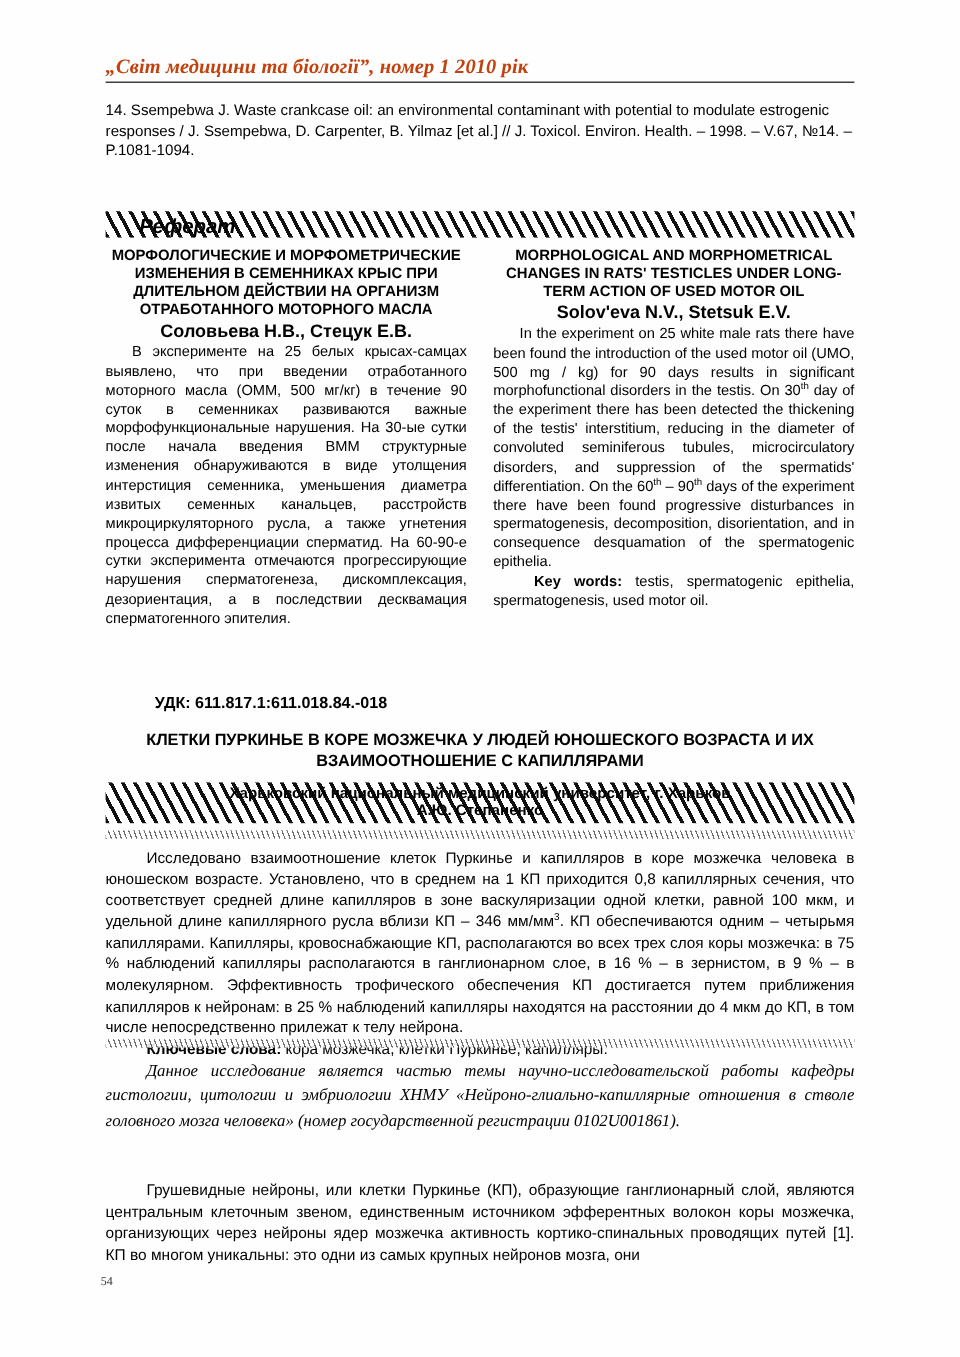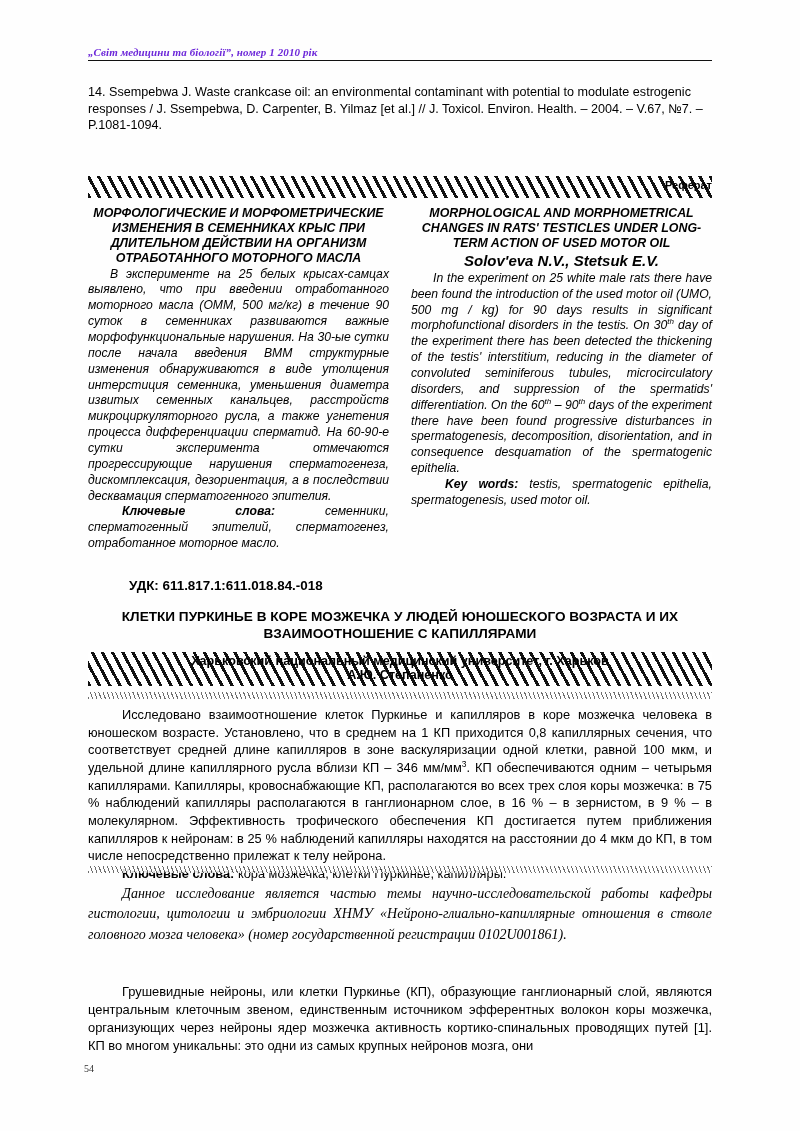--- a/index.html
+++ b/index.html
@@ -27,24 +27,24 @@
   .running-head {
     position: absolute;
     left: 88px;
     top: 46px;
     width: 624px;
   }
   .running-head .rh-text {
     font-family: "Liberation Serif", serif;
     font-style: italic;
     font-weight: bold;
-    font-size: 11px;
+    font-size: 17px;
     letter-spacing: 0.1px;
     white-space: nowrap;
-    color: #6d28d9;
+    color: #c2410c;
   }
   .running-head .rh-rule {
     margin-top: 2px;
     border-top: 1.6px solid #111;
     width: 624px;
   }
 
   
   .ref-list {
     position: absolute;
@@ -77,25 +77,26 @@
     line-height: 1.12;
     mix-blend-mode: multiply;
   }
   #referat-banner {
     left: 88px;
     top: 176px;
     width: 624px;
     height: 22px;
   }
   #referat-banner .banner-text {
-    text-align: right;
+    text-align: left;
     padding-left: 28px;
-    font-size: 11px;
+    font-size: 17px;
     padding-top: 3px;
     box-sizing: border-box;
+    font-style: italic;
   }
   #author-banner {
     left: 88px;
     top: 652px;
     width: 624px;
     height: 34px;
     padding-top: 2px;
     box-sizing: border-box;
   }
   #author-banner .banner-text {
@@ -103,21 +104,20 @@
   }
 
   
   .abstract-cols {
     position: absolute;
     left: 88px;
     top: 206px;
     width: 624px;
     display: flex;
     gap: 22px;
-    font-style: italic;
   }
   .abs-col {
     width: 301px;
     font-size: 12.2px;
     line-height: 1.30;
   }
   .abs-title {
     font-weight: bold;
     text-align: center;
     font-size: 12.4px;
@@ -234,33 +234,33 @@
 <body>
 
 <div class="page">
 
   <div class="running-head">
     <div class="rh-text">„Світ медицини та біології”, номер 1 2010 рік</div>
     <div class="rh-rule"></div>
   </div>
 
   <div class="ref-list">
-    <p>14. Ssempebwa J. Waste crankcase oil: an environmental contaminant with potential to modulate estrogenic responses /  J. Ssempebwa,  D. Carpenter, B. Yilmaz [et al.] // J. Toxicol. Environ. Health. – 2004. – V.67, №7. – P.1081-1094.</p>
+    <p>14. Ssempebwa J. Waste crankcase oil: an environmental contaminant with potential to modulate estrogenic responses /  J. Ssempebwa,  D. Carpenter, B. Yilmaz [et al.] // J. Toxicol. Environ. Health. – 1998. – V.67, №14. – P.1081-1094.</p>
   </div>
 
   <div class="hatch-banner" id="referat-banner">
     <div class="banner-text">Реферат</div>
   </div>
 
   <div class="abstract-cols">
 
     <div class="abs-col">
       <p class="abs-title">МОРФОЛОГИЧЕСКИЕ И МОРФОМЕТРИЧЕСКИЕ ИЗМЕНЕНИЯ  В СЕМЕННИКАХ КРЫС ПРИ ДЛИТЕЛЬНОМ ДЕЙСТВИИ НА ОРГАНИЗМ ОТРАБОТАННОГО МОТОРНОГО МАСЛА</p>
+      <p class="abs-authors">Соловьева  Н.В.,  Стецук Е.В.</p>
       <p class="abs-body">В эксперименте на 25 белых крысах-самцах выявлено, что при введении отработанного моторного масла (ОММ, 500 мг/кг) в течение 90 суток в семенниках развиваются важные морфофункциональные нарушения. На 30-ые сутки после начала введения ВММ структурные изменения обнаруживаются в виде утолщения интерстиция семенника, уменьшения диаметра извитых семенных канальцев, расстройств микроциркуляторного русла, а также угнетения процесса дифференциации сперматид. На 60-90-е сутки эксперимента отмечаются прогрессирующие нарушения сперматогенеза, дискомплексация, дезориентация, а в последствии десквамация сперматогенного эпителия.</p>
-      <p class="abs-keywords"><span class="kw-label">Ключевые слова:</span><span> семенники, сперматогенный эпителий, сперматогенез, отработанное моторное масло.</span></p>
     </div>
 
     <div class="abs-col">
       <p class="abs-title">MORPHOLOGICAL AND MORPHOMETRICAL CHANGES IN RATS' TESTICLES UNDER LONG-TERM ACTION OF USED MOTOR OIL</p>
       <p class="abs-authors">Solov'eva N.V., Stetsuk E.V.</p>
       <p class="abs-body"><span>In the experiment on 25 white male rats there have been found the introduction of the used motor oil (UMO, 500 mg / kg) for 90 days results in significant morphofunctional disorders in the testis. On 30</span><sup class="ord">th</sup><span> day of the experiment there has been detected the thickening of the testis' interstitium, reducing in the diameter of convoluted seminiferous tubules, microcirculatory disorders, and suppression of the spermatids' differentiation. On the 60</span><sup class="ord">th</sup><span> – 90</span><sup class="ord">th</sup><span> days of the experiment there have been found progressive disturbances in spermatogenesis, decomposition, disorientation, and in consequence desquamation of the spermatogenic epithelia.</span></p>
       <p class="abs-keywords"><span class="kw-label">Key words:</span><span> testis, spermatogenic epithelia, spermatogenesis, used motor oil.</span></p>
     </div>
 
   </div>

